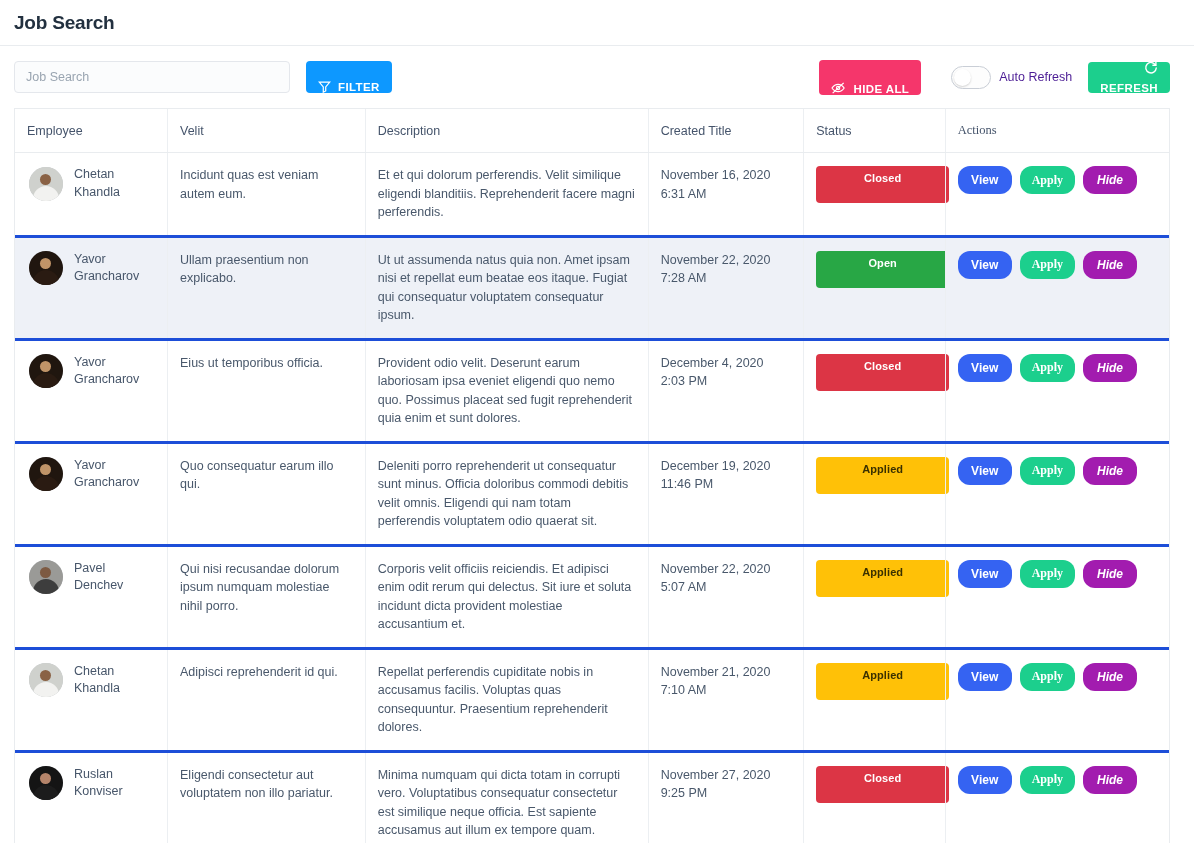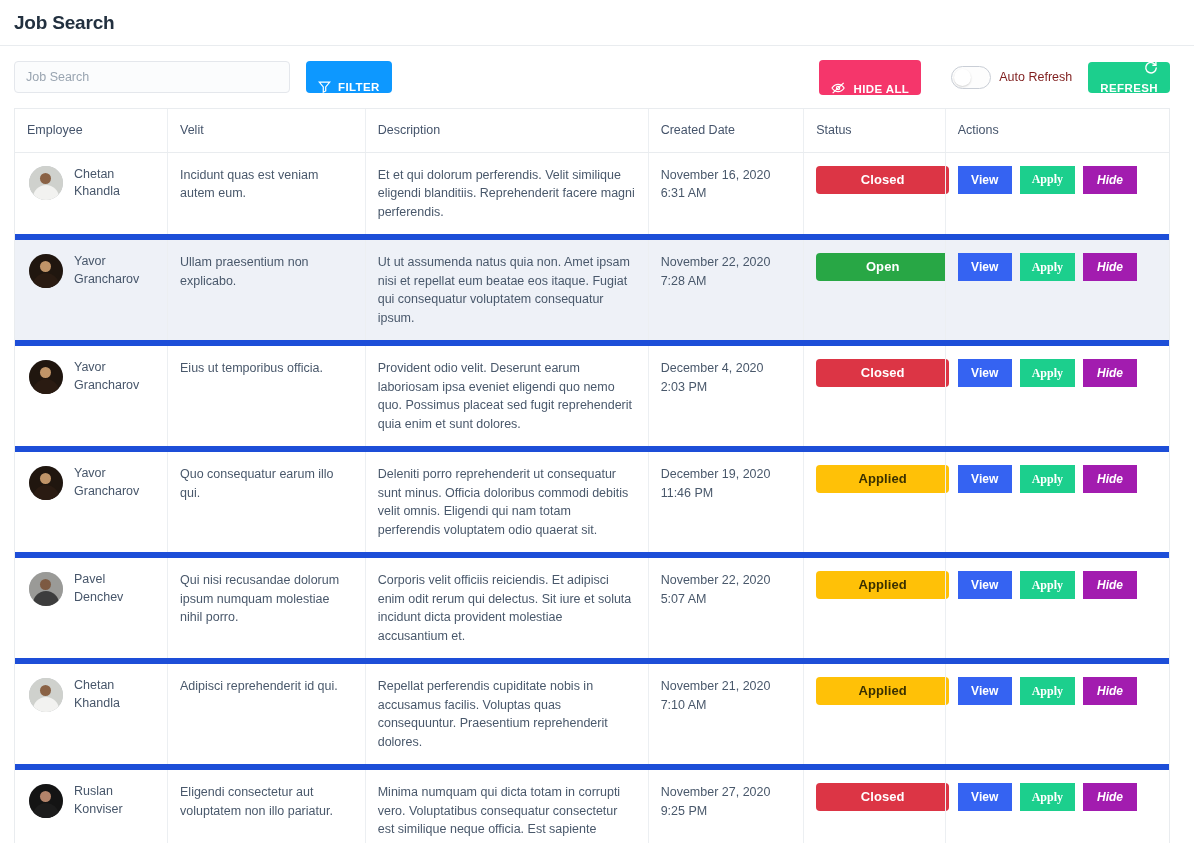--- a/index.html
+++ b/index.html
@@ -76,21 +76,21 @@
     position: relative;
     cursor: pointer;
     flex: none;
   }
   .toggle .knob {
     position: absolute; top: 2px; left: 2px;
     width: 17px; height: 17px; border-radius: 50%;
     background: #ffffff;
     box-shadow: 0 1px 2px rgba(0,0,0,.18);
   }
-  .toggle-label { font-size: 12.5px; color: #7f1d1d; white-space: nowrap; }
+  .toggle-label { font-size: 12.5px; color: #4c1d95; white-space: nowrap; }
 
   
   .table-wrap {
     margin: 0 24px 0 14px;
     border: 1px solid #e9ecef;
     border-bottom: none;
     background: #fff;
     height: 735px;
     overflow: hidden;
   }
@@ -99,26 +99,26 @@
     text-align: left;
     font-size: 12.5px;
     font-weight: normal;
     color: #45546b;
     padding: 14px 12px;
     border-bottom: 1px solid #e9ecef;
     border-right: 1px solid #eceff2;
     vertical-align: middle;
     height: 43px;
   }
-  th:last-child { border-right: none; }
+  th:last-child { border-right: none; font-family: Liberation Serif, serif; }
   td {
     font-size: 12.5px;
     color: #49586b;
     padding: 13px 12px;
-    border-bottom: 6px solid #1d4ed8;
+    border-bottom: 3px solid #1d4ed8;
     border-right: 1px solid #eceff2;
     vertical-align: top;
     line-height: 1.48;
   }
   td:last-child { border-right: none; }
   tr.alt td { background: #eef1f7; }
 
   .col-emp  { width: 152px; }
   .col-title{ width: 197px; }
   .col-desc { width: 282px; }
@@ -142,33 +142,33 @@
     position:absolute; width: 26px; height: 16px; border-radius: 13px 13px 0 0;
     left: 4px; bottom: -1px;
   }
   .emp-name { line-height: 1.4; font-size: 12.5px; color:#47566a; }
 
   .badge {
     display: block;
     width: 133px;
     text-align: center;
     border-radius: 4px;
-    font-size: 13px;
+    font-size: 11px;
     font-weight: bold;
-    padding: 4px 0 5px;
+    padding: 4px 0 17px;
     color: #fff;
     letter-spacing: 0.1px;
   }
   .badge.closed  { background: #dc3545; }
   .badge.open    { background: #28a745; }
   .badge.applied { background: #ffc107; color: #3a3000; }
 
   .actions { display: flex; gap: 8px; }
   .abtn {
-    border: none; border-radius: 0;
+    border: none; border-radius: 12px;
     color: #fff; font-size: 12px; font-weight: bold;
     padding: 0 12px; height: 28px; min-width: 54px;
     cursor: pointer;
     font-family: "Liberation Sans", sans-serif;
   }
   .abtn.view  { background: #3563f2; }
   .abtn.apply { background: #1ccf8d; font-family: Liberation Serif, serif; }
   .abtn.hide  { background: #a21caf; font-style: italic; }
 </style>
 </head>
@@ -229,21 +229,21 @@
           <col class="col-desc">
         <col class="col-date">
           <col class="col-stat">
           <col class="col-act">
       </colgroup>
       <thead>
         <tr>
           <th>Employee</th>
           <th>Velit</th>
           <th>Description</th>
-          <th>Created Date</th>
+          <th>Created Title</th>
           <th>Status</th>
           <th>Actions</th>
         </tr>
       </thead>
       <tbody id="tbody">
           <tr>
             <td>
               <div class="emp-cell">
                 <div class="avatar">
                   <div class="a-bg" style="background:#cfd1cd"></div>

